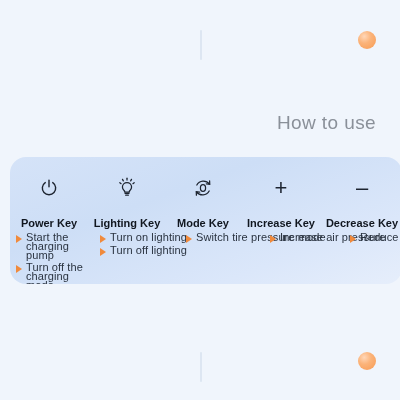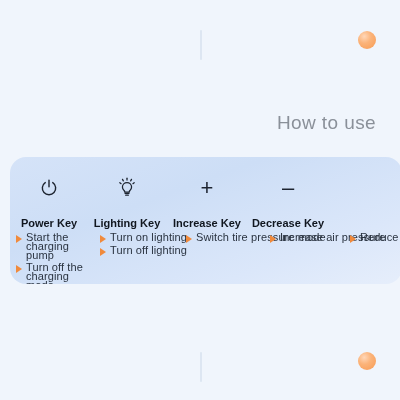--- a/index.html
+++ b/index.html
@@ -161,20 +161,32 @@
           <line x1="12" y1="1.2" x2="12" y2="3.4"></line>
           <line x1="6.6" y1="2.7" x2="7.6" y2="4.5"></line>
           <line x1="17.4" y1="2.7" x2="16.4" y2="4.5"></line>
           <line x1="3.4" y1="6.6" x2="4.9" y2="7.8"></line>
           <line x1="20.6" y1="6.6" x2="19.1" y2="7.8"></line>
         </svg>
       </div>
       <div class="key-label">Lighting Key</div>
     </div>
 
+    <div class="key-col c2">
+      <div class="key-icon">
+        <svg width="22" height="20" viewBox="0 0 26 24" fill="none" stroke="#1d2430" stroke-width="1.5" stroke-linecap="round">
+          <ellipse cx="13" cy="12" rx="3.1" ry="4.1"></ellipse>
+          <path d="M5.6 8.4A9 9 0 0 1 20.6 7.2"></path>
+          <path d="M20.4 15.6A9 9 0 0 1 5.4 16.8"></path>
+          <path d="M20.9 3.4l.2 4.1-4.1-.4"></path>
+          <path d="M5.1 20.6l-.2-4.1 4.1.4"></path>
+        </svg>
+      </div>
+      <div class="key-label">Mode Key</div>
+    </div>
 
     <div class="key-col c3">
       <div class="key-icon">
         <span class="key-sign">+</span>
       </div>
       <div class="key-label">Increase Key</div>
     </div>
 
     <div class="key-col c4">
       <div class="key-icon">

